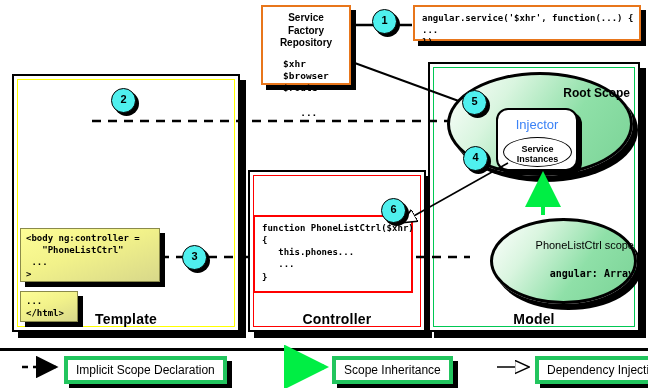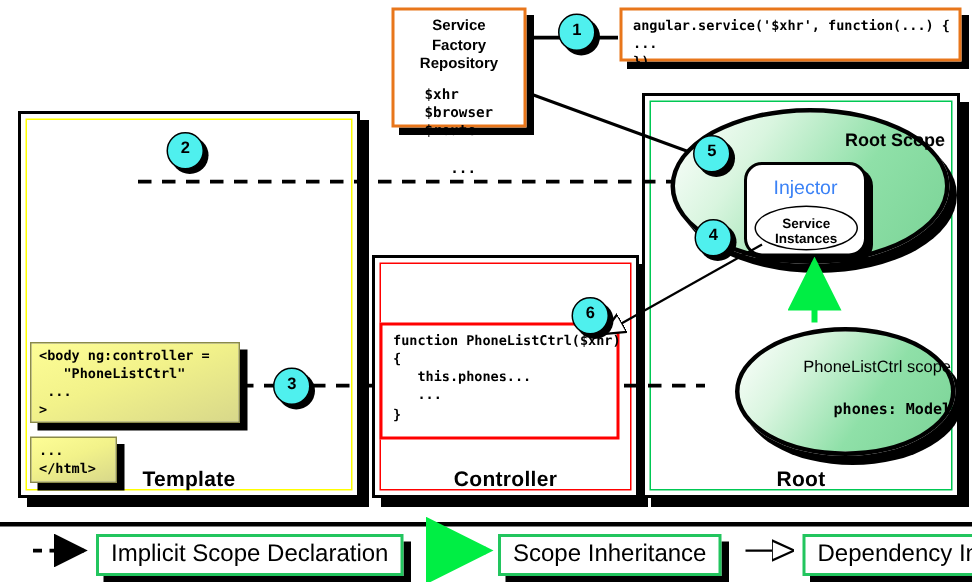--- a/index.html
+++ b/index.html
@@ -50,22 +50,22 @@
              font-size:9px;font-weight:bold;color:#000;line-height:1.15;}
 
   
   .badge{position:absolute;width:23px;height:23px;border-radius:50%;
          background:#4ff0ee;border:1.5px solid #000;box-shadow:3px 3px 0 0 #000;
          color:#000;font-size:11px;font-weight:bold;line-height:20px;text-align:center;
          z-index:8;}
 
   
   .legend{position:absolute;left:0;top:352px;width:648px;height:36px;z-index:7;}
-  .lg-box{position:absolute;box-sizing:border-box;background:#fff;border:2px solid #22c55e;
-          box-shadow:5px 5px 0 0 #000;font-size:16px;color:#000;
+  .lg-box{position:absolute;box-sizing:border-box;background:#fff;border:4px solid #22c55e;
+          box-shadow:5px 5px 0 0 #000;font-size:12px;color:#000;
           padding:3px 8px;white-space:nowrap;}
   .sep{position:absolute;left:0;top:348px;width:648px;height:3px;background:#000;z-index:7;}
 </style>
 </head>
 <body>
 
 <div class="stage">
 
   <svg class="layer" id="lines">
     <defs>
@@ -110,40 +110,40 @@
 
   <div class="codebox" style="left:253px;top:215px;width:160px;height:78px;border-color:#ff0000;
               box-shadow:none;">function PhoneListCtrl($xhr)
 {
    this.phones...
    ...
 }</div>
 
   <div class="panel" style="left:428px;top:62px;width:212px;height:270px;">
     <div class="panel-inner" style="border:1.5px solid #00c853;"></div>
-    <div class="panel-label">Root</div>
+    <div class="panel-label">Model</div>
   </div>
 
   <div class="ell" style="left:447px;top:72px;width:186px;height:104px;">
     <div class="ell-t" style="top:11px;font-weight:bold;font-size:12px;">Root Scope</div>
   </div>
 
   <div class="injector" style="left:496px;top:108px;width:82px;height:63px;">
     <div class="injector-t">Injector</div>
   </div>
   <div class="svcinst" style="left:503px;top:137px;width:69px;height:30px;">
     <div class="svcinst-t">
       <span>Service</span><br>
       <span>Instances</span>
     </div>
   </div>
 
   <div class="ell" style="left:490px;top:218px;width:147px;height:86px;">
     <div class="ell-t" style="top:18px;font-size:11px;">PhoneListCtrl scope</div>
-    <div class="ell-t" style="top:47px;font-family:'DejaVu Sans Mono',monospace;font-size:10px;font-weight:bold;">phones: Model</div>
+    <div class="ell-t" style="top:47px;font-family:'DejaVu Sans Mono',monospace;font-size:10px;font-weight:bold;">angular: Array</div>
   </div>
 
   <div class="sfr" style="left:261px;top:5px;width:90px;height:80px;">
     <div class="sfr-title">
       <span>Service Factory</span><br>
       <span>Repository</span>
     </div>
     <div class="sfr-items">$xhr
 $browser
 $route

